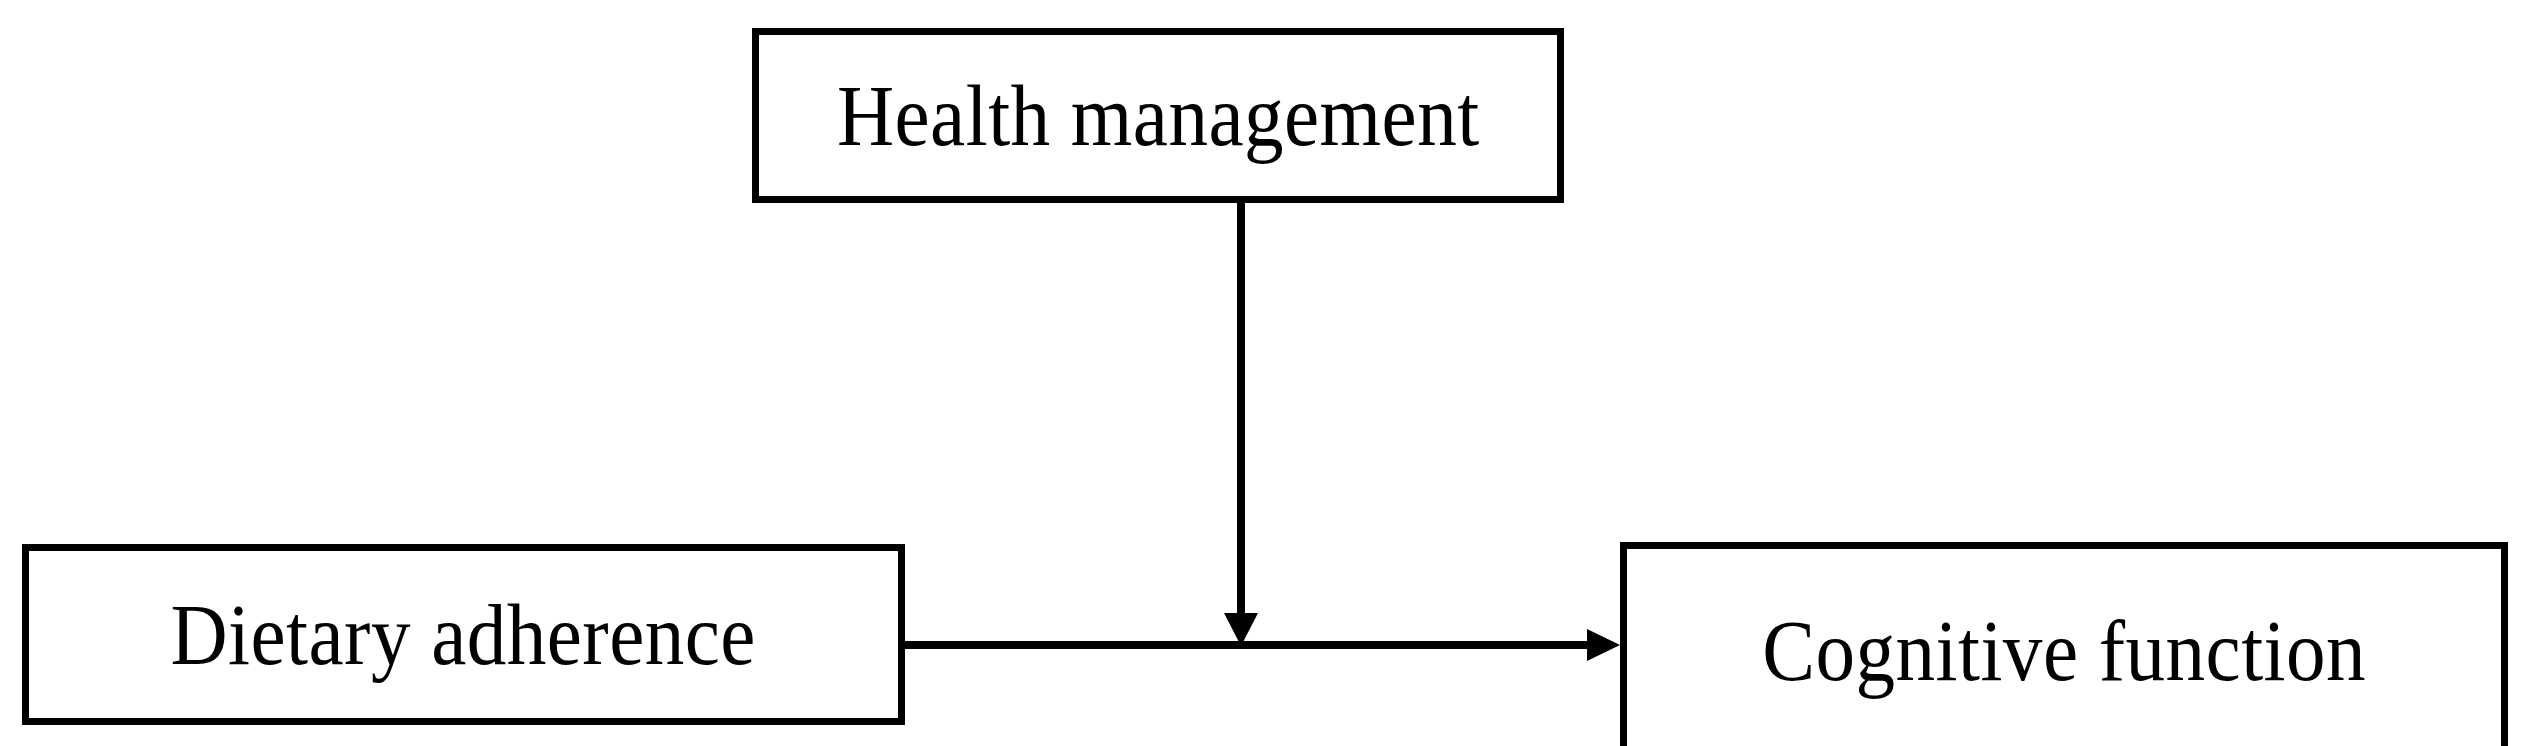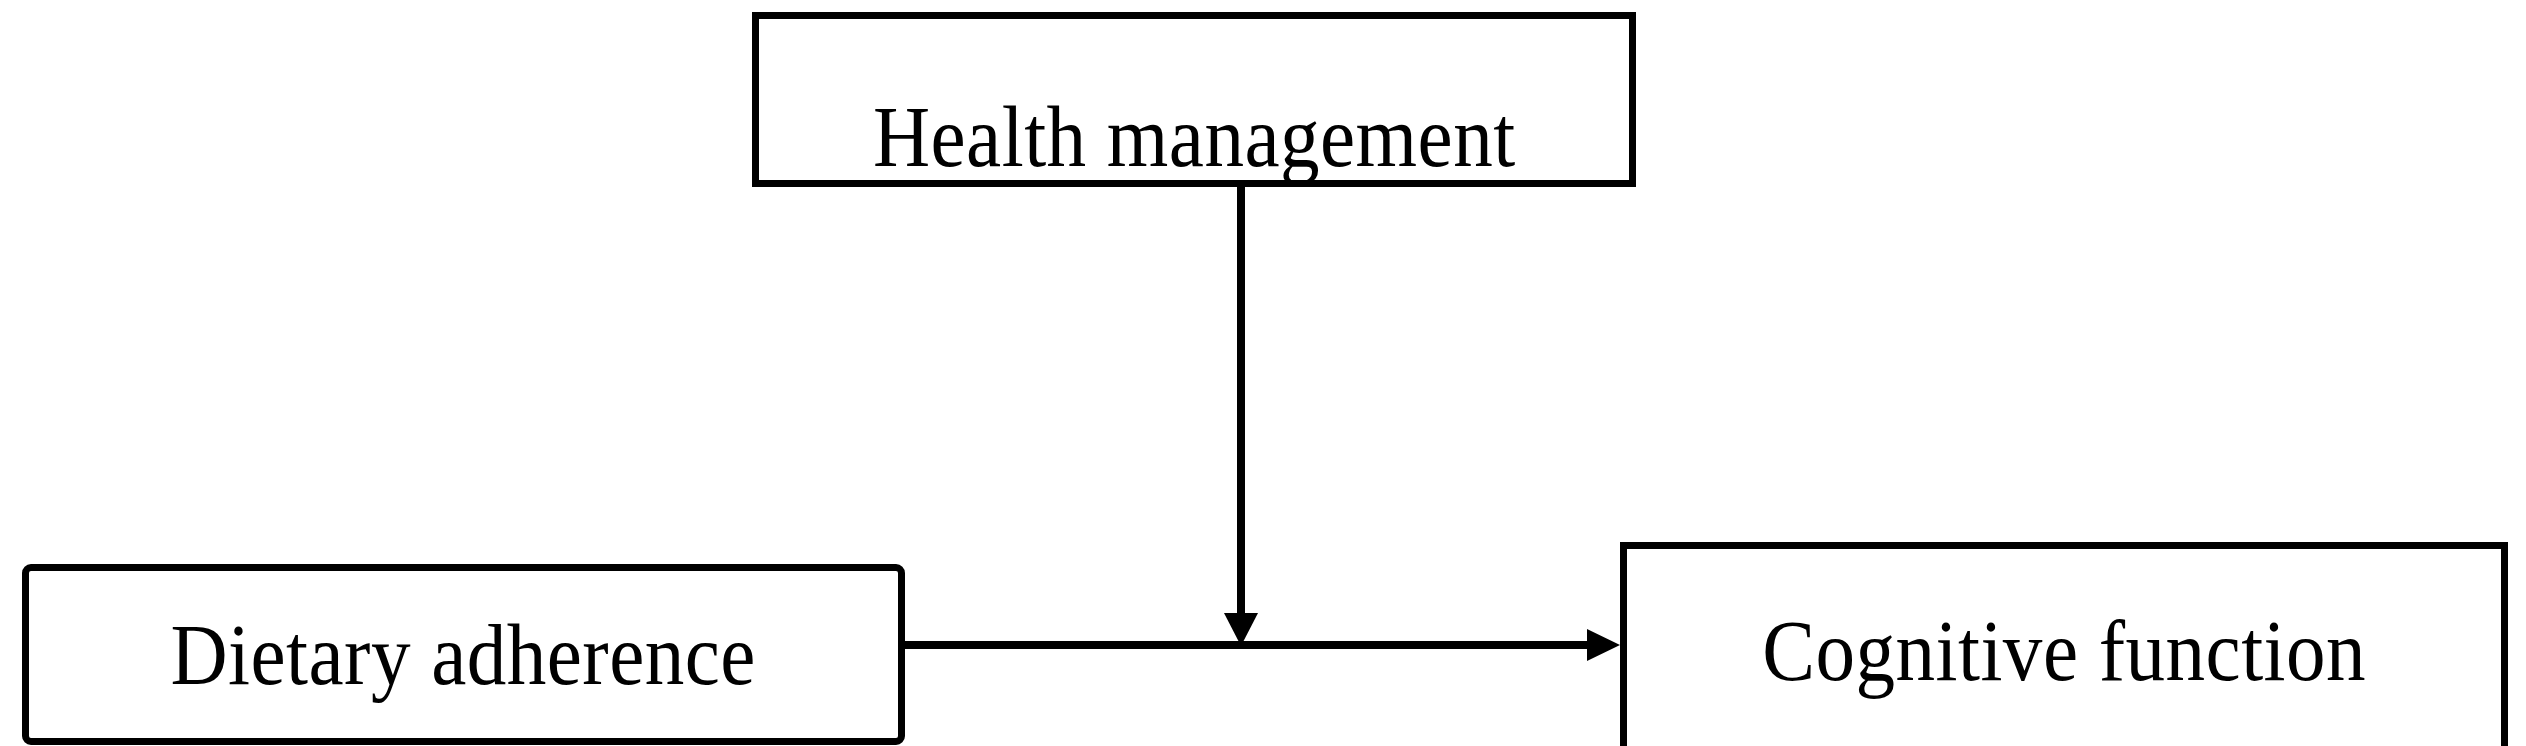--- a/index.html
+++ b/index.html
@@ -34,31 +34,29 @@
     font-size: 86px;
     line-height: 1;
     white-space: nowrap;
     letter-spacing: 0.5px;
     transform: scaleX(0.92);
     transform-origin: center center;
   }
 
   #box-moderator {
     left: 752px;
-    top: 12px;
-    width: 884px;
+    top: 28px;
+    width: 812px;
     height: 175px;
-    align-items: flex-end;
   }
   #box-predictor {
     left: 22px;
-    top: 564px;
+    top: 544px;
     width: 883px;
     height: 181px;
-    border-radius: 9px;
   }
   #box-outcome {
     left: 1620px;
     top: 542px;
     width: 888px;
     height: 218px;
   }
 
   
   .conn-line-h {

